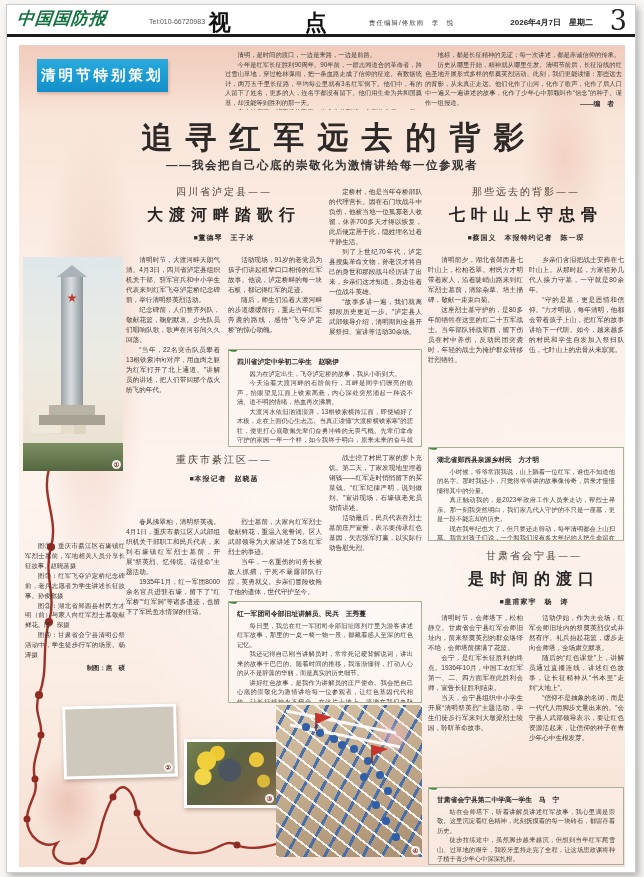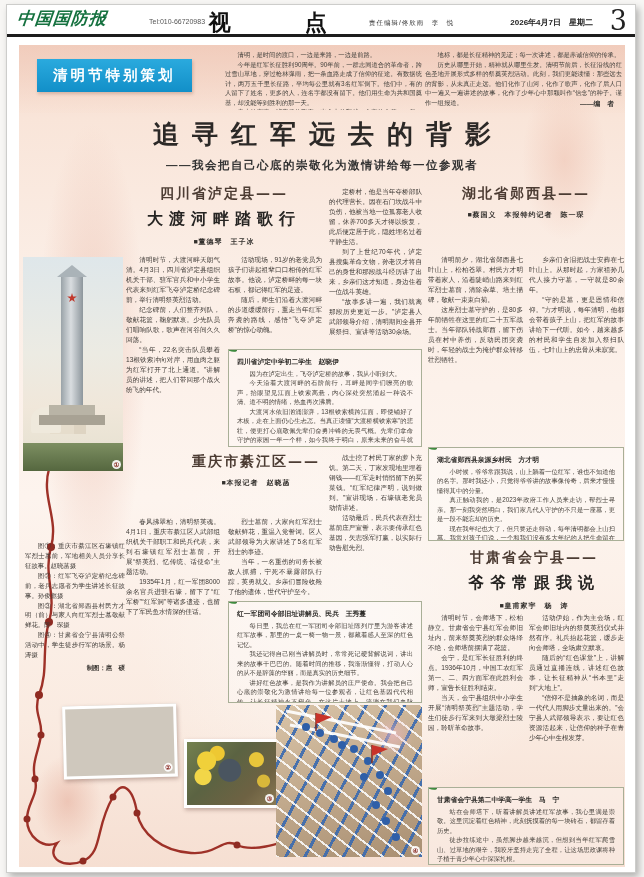--- a/index.html
+++ b/index.html
@@ -26,35 +26,35 @@
       radial-gradient(closest-side at 90% 14%, rgba(233,178,158,.40), transparent 70%),
       radial-gradient(closest-side at 8% 92%, rgba(224,160,140,.45), transparent 70%),
       radial-gradient(closest-side at 55% 70%, rgba(252,247,243,.9), transparent 80%),
       linear-gradient(180deg,#f4d6c8 0%,#f9e5d9 9%,#fbeee6 28%,#fdf4ee 55%,#faebe1 82%,#f6dfd2 100%);
     overflow:hidden;
   }
   .intro-strip { position:absolute; left:0; top:0; width:100%; height:68px;
       background:linear-gradient(180deg,rgba(238,196,178,.55),rgba(247,221,207,.15)); }
 
   .badge { position:absolute; left:18px; top:14px; background:linear-gradient(180deg,#2aaade,#128fc8);
-           color:#fff; font-weight:bold; font-size:14.5px; letter-spacing:3px; padding:7px 16px;
+           color:#fff; font-weight:bold; font-size:14.5px; letter-spacing:3px; padding:7px 4px;
            box-shadow:1px 2px 3px rgba(120,60,40,.25); }
   .intro-col { position:absolute; top:5px; width:197px; height:60px; font-size:6.3px; line-height:1.52;
                color:#43403c; text-align:justify; overflow:hidden; }
   .intro-col .para { text-indent:2em; }
   .intro-sign { position:absolute; right:8px; bottom:1px; font-size:6.8px; font-weight:bold; color:#3a3835; }
 
-  .headline { position:absolute; left:0; top:72px; width:100%; text-align:center; font-size:26px;
+  .headline { position:absolute; left:11px; top:72px; width:100%; text-align:center; font-size:31px;
               font-weight:bold; color:#2c2927; letter-spacing:13px; text-indent:13px; }
   .subhead  { position:absolute; left:0; top:113px; width:100%; text-align:center; font-size:11.5px;
               font-weight:bold; color:#333; letter-spacing:1.5px; }
 
   
   .art-head { position:absolute; text-align:center; }
-  .region { font-family:"DejaVu Serif",serif; font-weight:bold; font-size:14px; color:#4c3c33; letter-spacing:2px; }
+  .region { font-family:"DejaVu Serif",serif; font-weight:normal; font-size:10px; color:#4c3c33; letter-spacing:2px; }
   .art-title { margin-top:6px; font-size:16px; font-weight:bold; color:#262422; letter-spacing:6px; white-space:nowrap; }
   .byline { margin-top:7px; font-size:7px; font-weight:bold; color:#33302d; letter-spacing:1px; }
 
   .col { position:absolute; font-size:6.6px; line-height:1.52; color:#3d3935; text-align:justify; overflow:hidden; }
   .col .para { text-indent:2em; }
 
   .qbox { position:absolute; border:1px solid #a9af97; background:rgba(255,255,255,.28);
           padding:7px 8px 5px; overflow:hidden; }
   .qbox-title { font-size:6.8px; font-weight:bold; color:#2f2d2a; margin-bottom:2px; }
   .qbox-text { font-size:6.3px; line-height:1.5; color:#47423c; text-align:justify; }
@@ -206,21 +206,21 @@
     <div class="qbox" style="left:209px; top:304px; width:194px; height:98px;">
       <div class="leaf"></div>
       <div class="qbox-title">四川省泸定中学初二学生　赵晓伊</div>
       <div class="qbox-text">
           <p class="para">因为在泸定出生，飞夺泸定桥的故事，我从小听到大。</p>
           <p class="para">今天沿着大渡河畔的石阶前行，耳畔是同学们嘹亮的歌声，抬眼望见江面上铁索高悬，内心深处突然涌起一种说不清、道不明的情绪，热血再次沸腾。</p>
           <p class="para">大渡河水依旧汹涌澎湃，13根铁索横跨江面，即使铺好了木板，走在上面仍心生忐忑。当真正读懂“大渡桥横铁索寒”的悲壮，便更打心底敬佩先辈们奋勇冲锋的无畏气概。先辈们拿命守护的家园一年一个样，如今我终于明白，原来未来的奋斗就是信念。</p>
         </div>
     </div>
 
-    <div class="art-head" style="left:107px; top:408px; width:196px;margin-left:32px;">
+    <div class="art-head" style="left:107px; top:408px; width:196px;">
       <div class="region">重庆市綦江区——</div>
       <div class="byline">■本报记者　赵晓菡</div>
     </div>
     <div class="col" style="left:107px; top:472px; width:94px; height:186px;">
         <p class="para">春风拂翠柏，清明祭英魂。4月1日，重庆市綦江区人武部组织机关干部职工和民兵代表，来到石壕镇红军烈士墓前，开展“祭英烈、忆传统、话使命”主题活动。</p>
         <p class="para">1935年1月，红一军团8000余名官兵进驻石壕，留下了“红军桥”“红军洞”等诸多遗迹，也留下了军民鱼水情深的佳话。</p>
       </div>
     <div class="col" style="left:209px; top:472px; width:94px; height:80px;">
         <p class="para">烈士墓前，大家向红军烈士敬献鲜花，重温入党誓词。区人武部领导为大家讲述了5名红军烈士的事迹。</p>
         <p class="para">当年，一名重伤的司务长被敌人抓捕，宁死不暴露部队行踪，英勇就义。乡亲们冒险收殓了他的遗体，世代守护至今。</p>
@@ -233,21 +233,22 @@
       <div class="leaf"></div>
       <div class="qbox-title">红一军团司令部旧址讲解员、民兵　王秀蔓</div>
       <div class="qbox-text">
           <p class="para">每日里，我总在红一军团司令部旧址陈列厅里为游客讲述红军故事，那里的一桌一椅一物一景，都藏着感人至深的红色记忆。</p>
           <p class="para">我还记得自己刚当讲解员时，常常死记硬背解说词，讲出来的故事干巴巴的。随着时间的推移，我渐渐懂得，打动人心的从不是辞藻的华丽，而是真实的历史细节。</p>
           <p class="para">讲好红色故事，是我作为讲解员的庄严使命。我会把自己心底的崇敬化为激情讲给每一位参观者，让红色基因代代相传，让长征精神永不褪色，在这片土地上，流淌在我们血脉中，生生不息。</p>
         </div>
     </div>
 
     <div class="art-head" style="left:409px; top:140px; width:196px;">
-      <div class="region">湖北省郧西县——</div>
+      <div class="region">那些远去的背影——</div>
+      <div class="art-title">七叶山上守忠骨</div>
       <div class="byline">■蔡国义　本报特约记者　陈一琛</div>
     </div>
     <div class="col" style="left:409px; top:210px; width:95px; height:188px;">
         <p class="para">清明前夕，湖北省郧西县七叶山上，松柏苍翠。村民方才明带着家人，沿着陡峭山路来到红军烈士墓前，清除杂草、培土描碑，敬献一束束白菊。</p>
         <p class="para">这座烈士墓守护的，是80多年前牺牲在这里的红二十五军战士。当年部队转战郧西，留下伤员在村中养伤，反动民团突袭时，年轻的战士为掩护群众转移壮烈牺牲。</p>
       </div>
     <div class="col" style="left:510px; top:210px; width:95px; height:188px;">
         <p class="para">乡亲们含泪把战士安葬在七叶山上。从那时起，方家祖孙几代人接力守墓，一守就是80余年。</p>
         <p class="para">“守的是墓，更是恩情和信仰。”方才明说，每年清明，他都会带着孩子上山，把红军的故事讲给下一代听。如今，越来越多的村民和学生自发加入祭扫队伍，七叶山上的忠骨从未寂寞。</p>
       </div>
@@ -256,21 +257,21 @@
       <div class="qbox-title">湖北省郧西县泉源乡村民　方才明</div>
       <div class="qbox-text">
           <p class="para">小时候，爷爷常跟我说，山上躺着一位红军，谁也不知道他的名字。那时我还小，只觉得爷爷讲的故事像传奇，后来才慢慢懂得其中的分量。</p>
           <p class="para">真正触动我的，是2023年政府工作人员来走访，帮烈士寻亲。那一刻我突然明白，我们家几代人守护的不只是一座墓，更是一段不能忘却的历史。</p>
           <p class="para">现在我年纪也大了，但只要还走得动，每年清明都会上山扫墓。我常对孩子们说，一个和我们没有多大年纪的人把生命留在了这里，我们能做的，就是记住他，让后人知道，这里长眠着一位英雄。</p>
         </div>
     </div>
 
     <div class="art-head" style="left:417px; top:504px; width:196px;">
       <div class="region">甘肃省会宁县——</div>
-      <div class="art-title">爷爷常跟我说</div>
+      <div class="art-title">是时间的渡口</div>
       <div class="byline">■皇甫家宇　杨　涛</div>
     </div>
     <div class="col" style="left:409px; top:568px; width:95px; height:170px;">
         <p class="para">清明时节，会师塔下，松柏静立。甘肃省会宁县红军会师旧址内，前来祭奠英烈的群众络绎不绝，会师塔前摆满了花篮。</p>
         <p class="para">会宁，是红军长征胜利的终点。1936年10月，中国工农红军第一、二、四方面军在此胜利会师，宣告长征胜利结束。</p>
         <p class="para">当天，会宁县组织中小学生开展“清明祭英烈”主题活动，学生们徒步行军来到大墩梁烈士陵园，聆听革命故事。</p>
       </div>
     <div class="col" style="left:510px; top:568px; width:95px; height:170px;">
         <p class="para">活动伊始，作为主会场，红军会师旧址内的祭奠英烈仪式井然有序。礼兵抬起花篮，缓步走向会师塔，全场肃立默哀。</p>
         <p class="para">随后的“红色课堂”上，讲解员通过直播连线，讲述红色故事，让长征精神从“书本里”走到“大地上”。</p>

